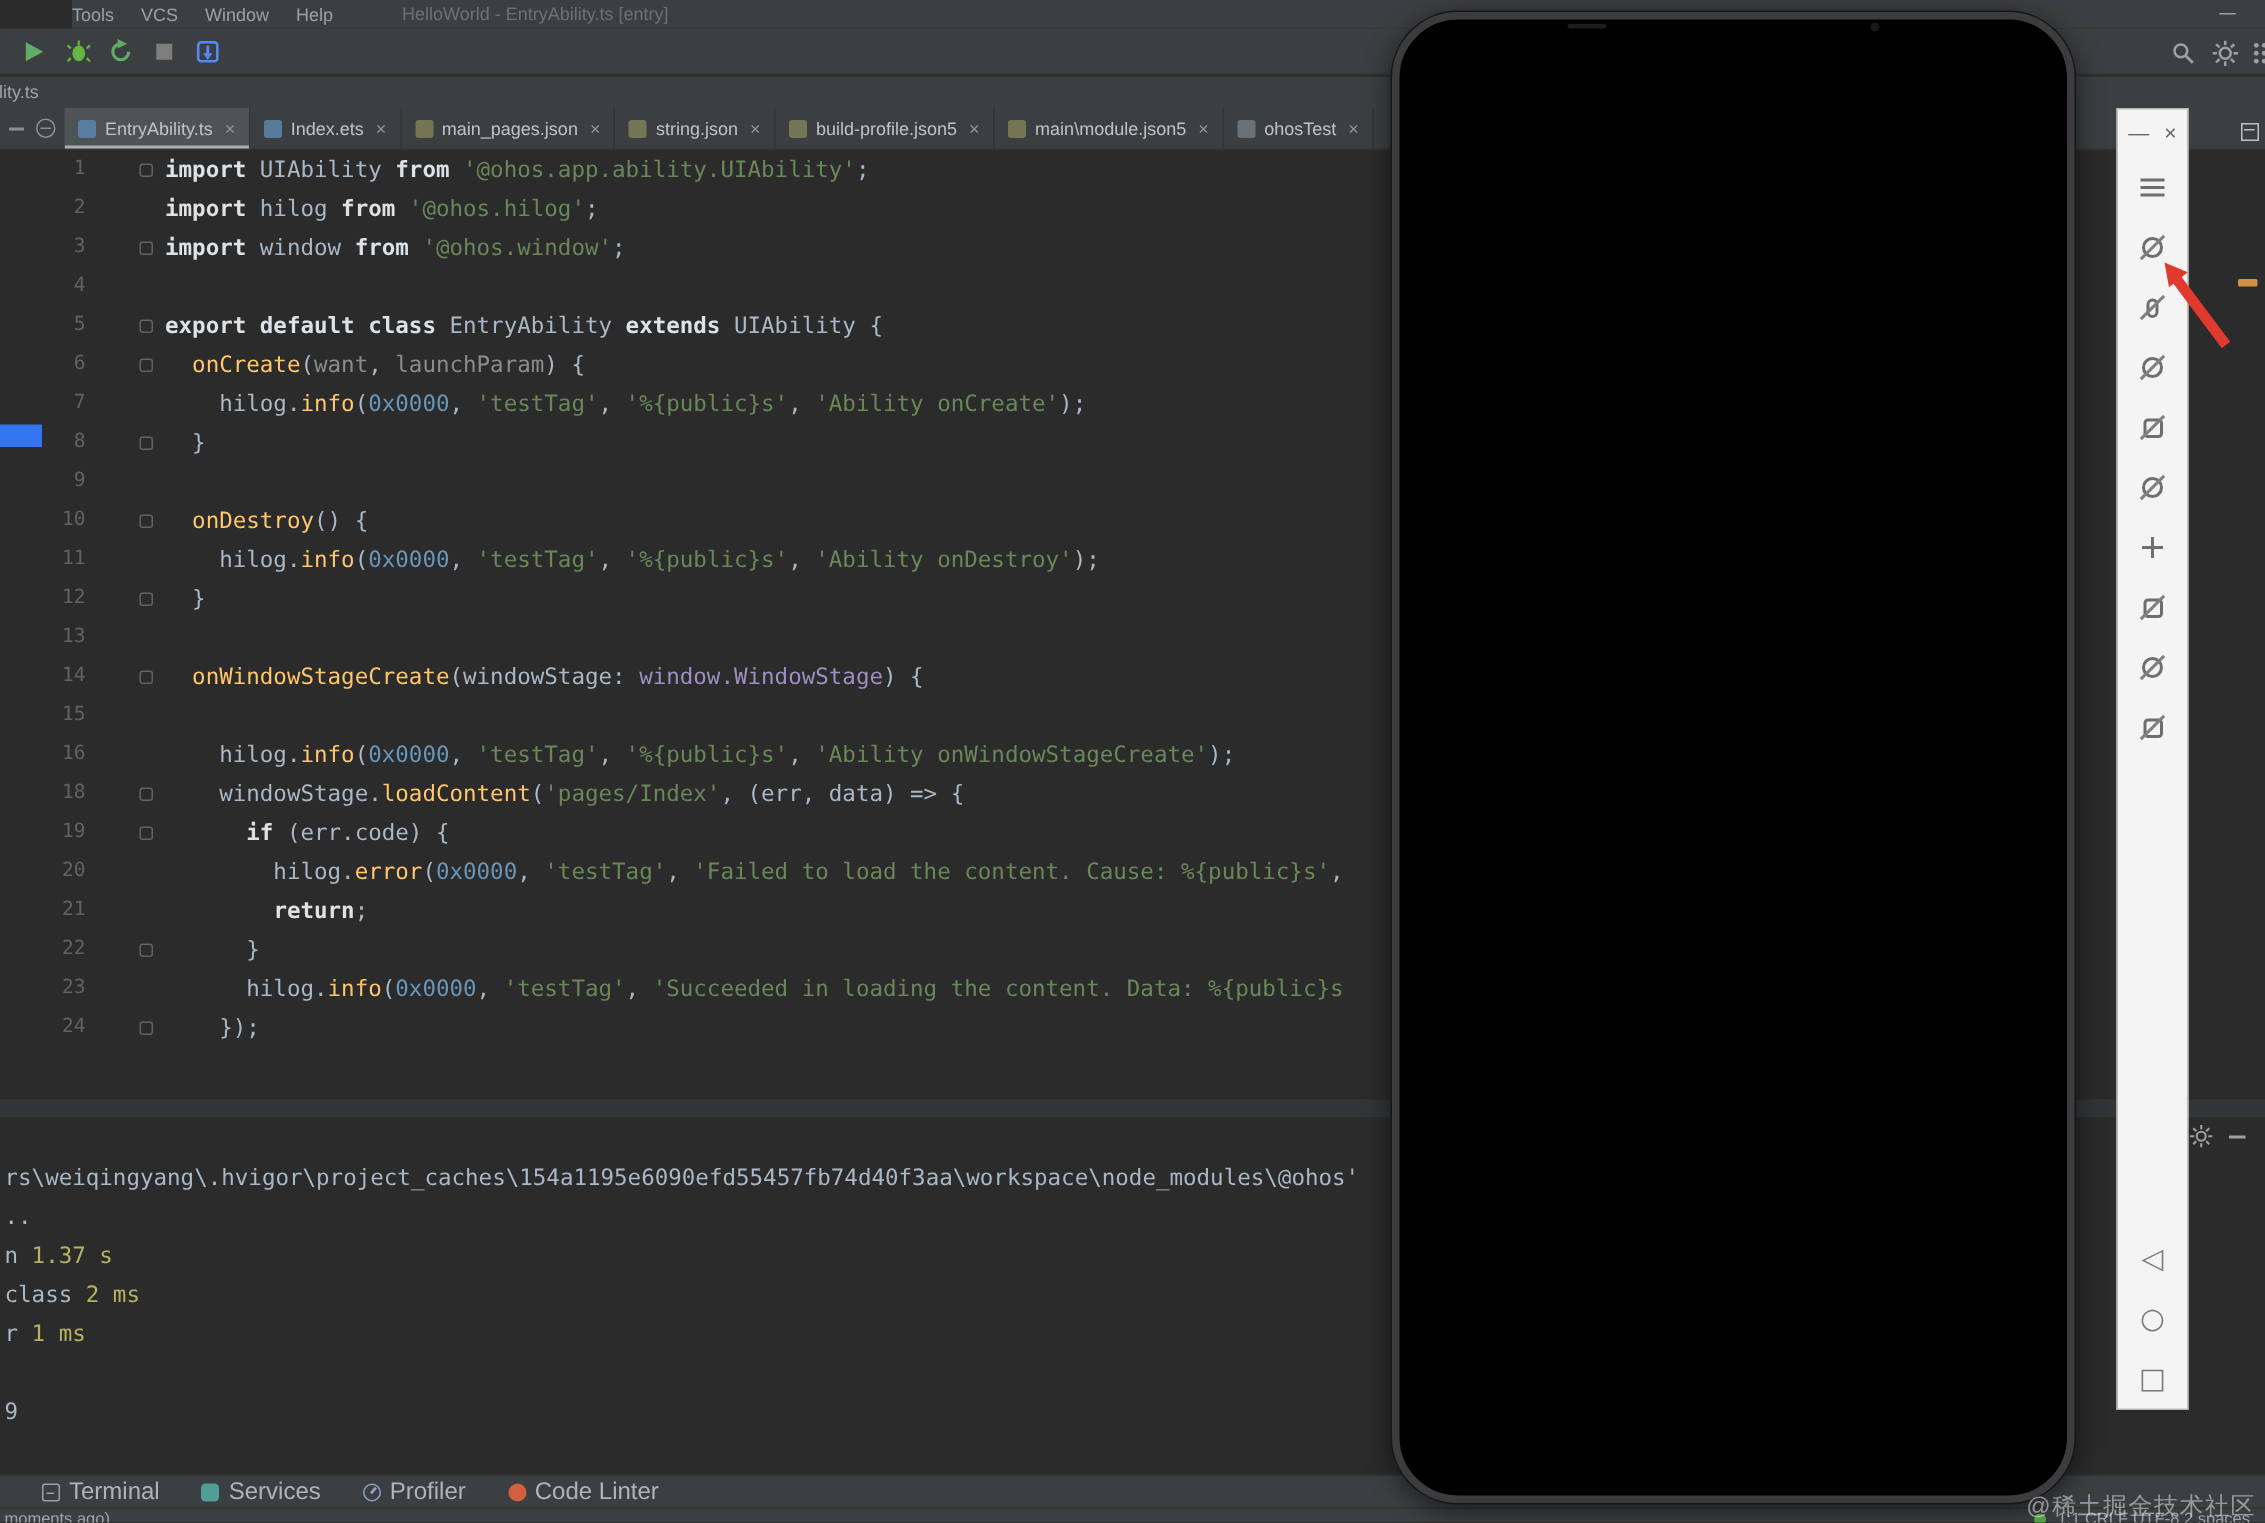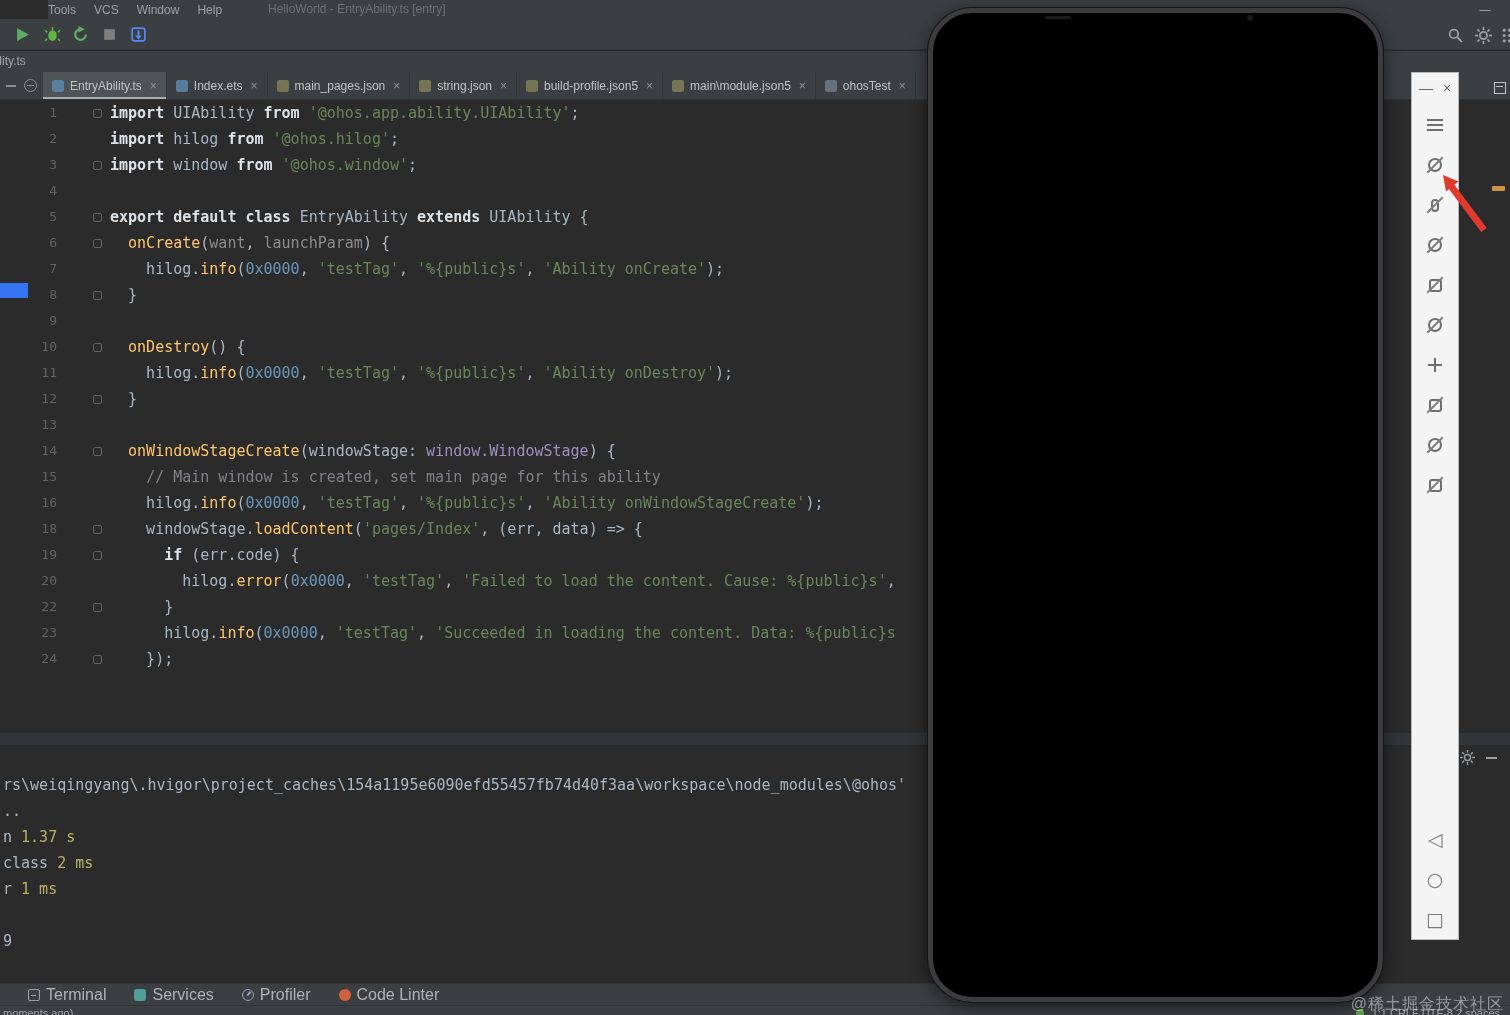--- a/index.html
+++ b/index.html
@@ -315,21 +315,21 @@
         <div class="eline">
           <span class="lnum">14</span>
           <span class="fold">
             <span class="fold-box"></span>
           </span>
           <span class="code"><span class="tok-p">  </span><span class="tok-f">onWindowStageCreate</span><span class="tok-p">(windowStage: </span><span class="tok-t">window.WindowStage</span><span class="tok-p">) {</span></span>
         </div>
         <div class="eline">
           <span class="lnum">15</span>
           <span class="fold"></span>
-          <span class="code"><span class="tok-p">    </span><span class="tok-c">// Main window is created, set main page for this ability</span></span>
+          <span class="code"><span class="tok-p">    </span></span>
         </div>
         <div class="eline">
           <span class="lnum">16</span>
           <span class="fold"></span>
           <span class="code"><span class="tok-p">    hilog.</span><span class="tok-f">info</span><span class="tok-p">(</span><span class="tok-n">0x0000</span><span class="tok-p">, </span><span class="tok-s">'testTag'</span><span class="tok-p">, </span><span class="tok-s">'%{public}s'</span><span class="tok-p">, </span><span class="tok-s">'Ability onWindowStageCreate'</span><span class="tok-p">);</span></span>
         </div>
         <div class="eline">
           <span class="lnum">18</span>
           <span class="fold">
             <span class="fold-box"></span>
@@ -340,20 +340,25 @@
           <span class="lnum">19</span>
           <span class="fold">
             <span class="fold-box"></span>
           </span>
           <span class="code"><span class="tok-p">      </span><span class="tok-k">if</span><span class="tok-p"> (err.code) {</span></span>
         </div>
         <div class="eline">
           <span class="lnum">20</span>
           <span class="fold"></span>
           <span class="code"><span class="tok-p">        hilog.</span><span class="tok-f">error</span><span class="tok-p">(</span><span class="tok-n">0x0000</span><span class="tok-p">, </span><span class="tok-s">'testTag'</span><span class="tok-p">, </span><span class="tok-s">'Failed to load the content. Cause: %{public}s'</span><span class="tok-p">,</span></span>
+        </div>
+        <div class="eline">
+          <span class="lnum">21</span>
+          <span class="fold"></span>
+          <span class="code"><span class="tok-p">        </span><span class="tok-k">return</span><span class="tok-p">;</span></span>
         </div>
         <div class="eline">
           <span class="lnum">22</span>
           <span class="fold">
             <span class="fold-box"></span>
           </span>
           <span class="code"><span class="tok-p">      }</span></span>
         </div>
         <div class="eline">
           <span class="lnum">23</span>

